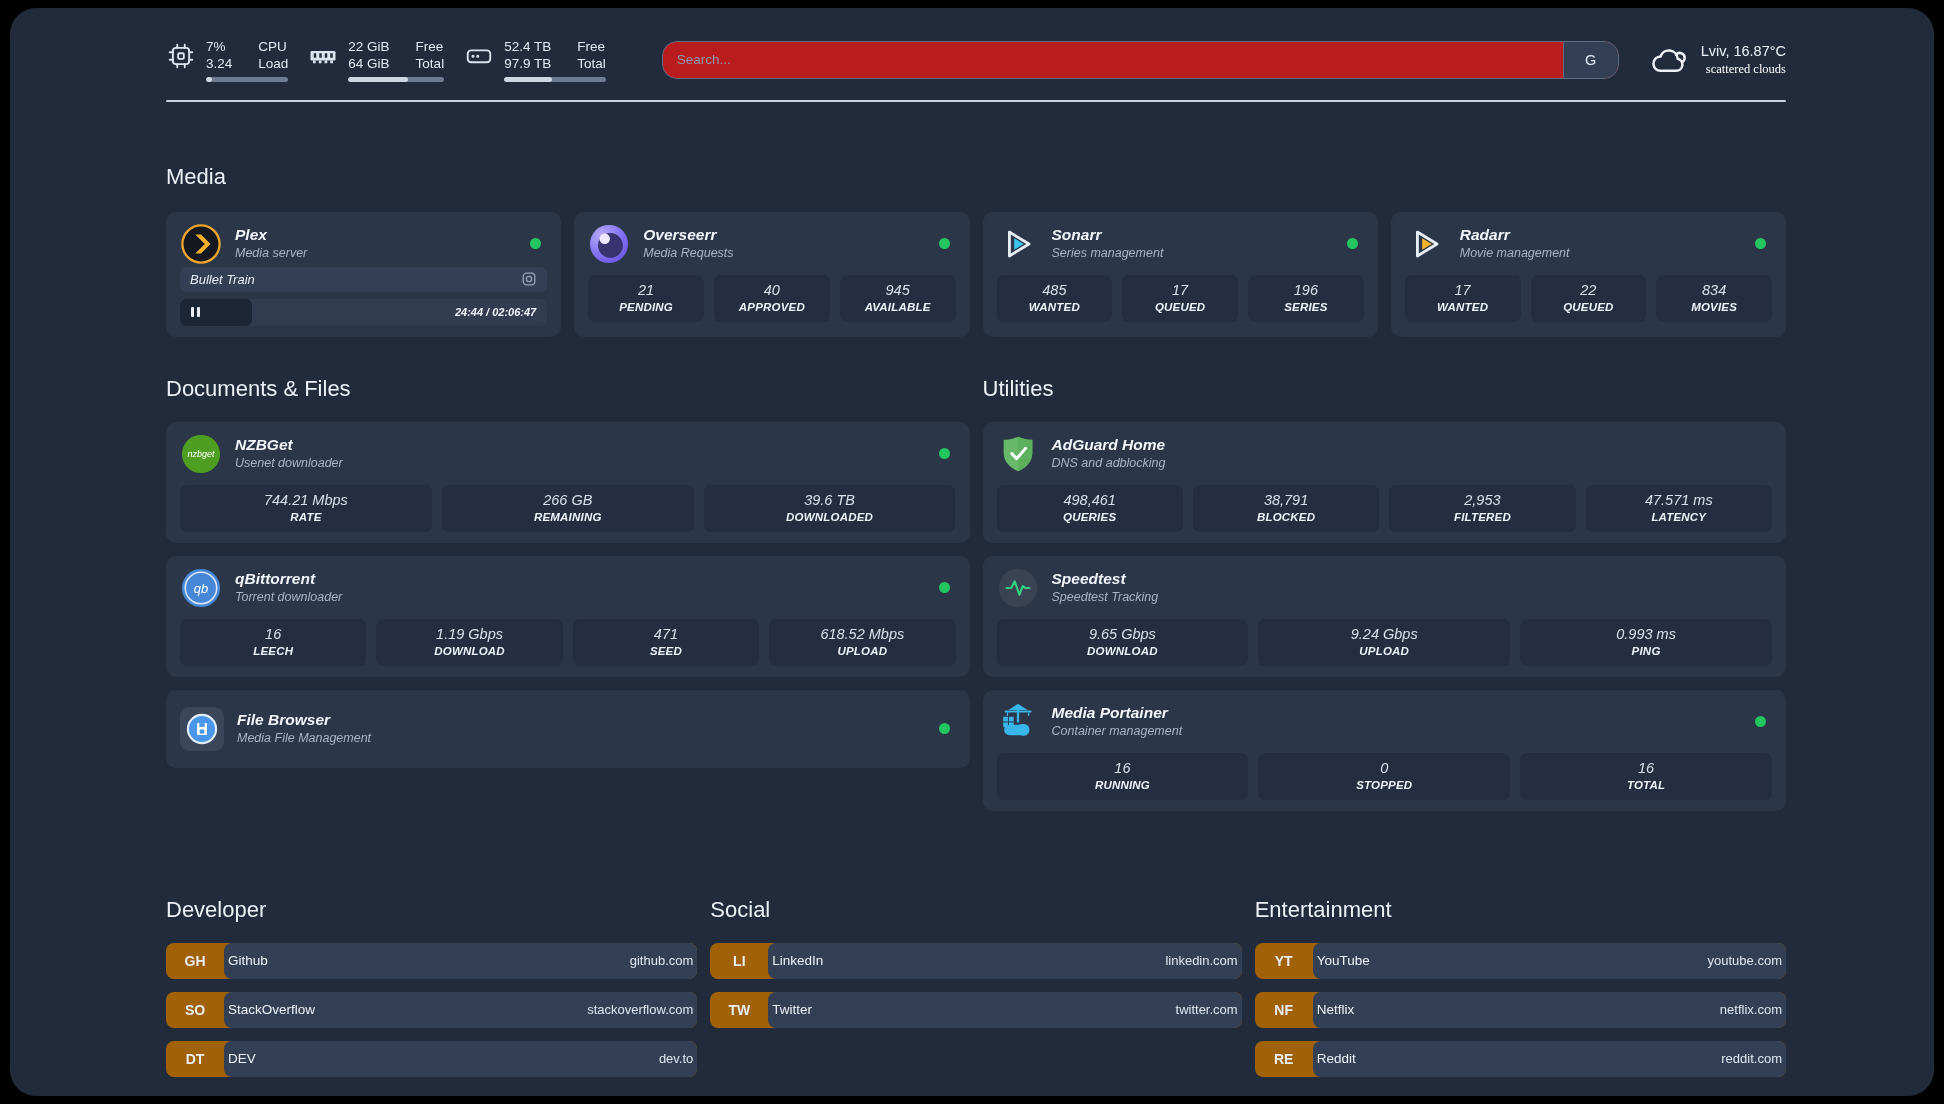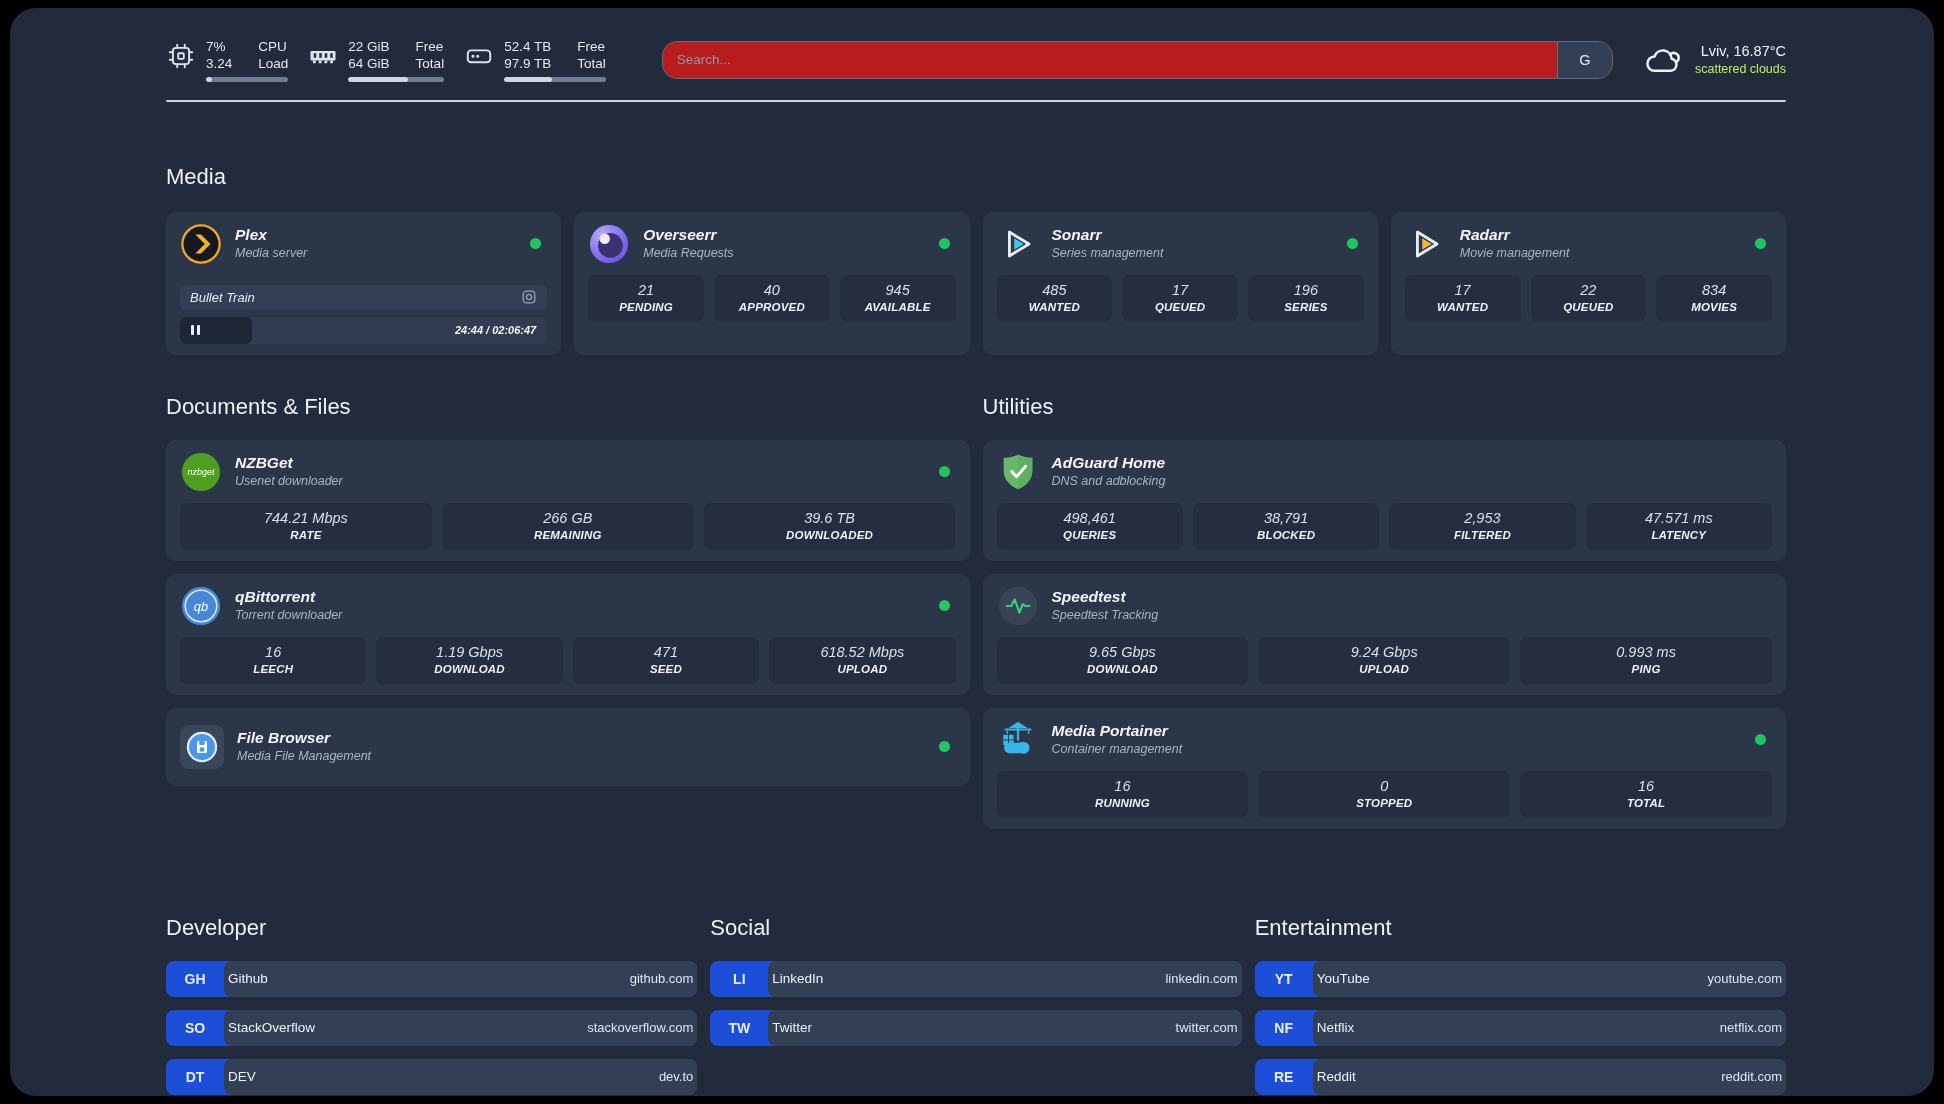--- a/index.html
+++ b/index.html
@@ -21,21 +21,21 @@
   .search{flex:1;display:flex;align-items:stretch;height:36px;border:1px solid #5f6c83;border-radius:15px;
     background:#b91c1c;margin:0 30px 0 36px;overflow:hidden;}
   .search input{flex:1;background:transparent;border:0;outline:0;color:#dfe6f0;font-size:13.5px;padding:0 14px;font-family:inherit;}
   .search input::placeholder{color:#8d99ae;}
   .search .g-btn{width:54px;display:flex;align-items:center;justify-content:center;background:#333f54;
     border-left:1px solid #5f6c83;font-size:14.5px;color:#e3e9f2;cursor:pointer;}
 
   .weather{display:flex;align-items:center;gap:12px;text-align:right;}
   .weather .wicon{width:40px;height:40px;}
   .weather-loc{font-size:14.5px;color:#eef2f8;line-height:19px;}
-  .weather-cond{font-size:12.5px;color:#bef264;line-height:16px;}
+  .weather-cond{font-size:12.5px;color:#ffffff;line-height:16px;font-family:Liberation Serif, serif;}
 
   .divider{height:2px;background:#cdd4e0;border-radius:1px;margin-top:18px;}
 
   
   .section-title{font-size:22px;font-weight:500;color:#edf1f7;line-height:30px;}
   .title-media{margin:60px 0 20px;}
   .media-grid{display:grid;grid-template-columns:repeat(4,1fr);gap:13px;}
   .two-col{display:grid;grid-template-columns:1fr 1fr;gap:13px;align-items:start;}
   .col{display:flex;flex-direction:column;gap:13px;}
   .col > .section-title{margin:37px 0 5px;}
@@ -54,33 +54,33 @@
   .app-name{font-size:15.5px;font-weight:600;color:#f2f5fa;line-height:20px;}
   .app-desc{font-size:12.5px;color:#a9b4c7;line-height:17px;}
   .dot{width:11px;height:11px;border-radius:50%;background:#22c55e;margin-right:6px;flex:0 0 auto;}
 
   .stats{display:flex;gap:10px;margin-top:10px;}
   .stat{flex:1;background:#242e40;border-radius:7px;text-align:center;padding:6px 4px 7px;}
   .stat-value{font-size:14.5px;color:#d9e0eb;line-height:19px;}
   .stat-label{font-size:11.5px;font-weight:700;color:#eef2f8;line-height:15px;letter-spacing:.2px;}
 
   
-  .np-row{margin-top:20px;background:#333f55;border-radius:6px;height:25px;display:flex;align-items:center;
+  .np-row{margin-top:2px;background:#333f55;border-radius:6px;height:25px;display:flex;align-items:center;
     justify-content:space-between;padding:0 10px;font-size:13px;color:#e8edf5;}
   .np-progress{margin-top:7px;background:#313c51;border-radius:6px;height:27px;position:relative;
     display:flex;align-items:center;overflow:hidden;}
   .np-fill{position:absolute;left:0;top:0;bottom:0;background:#1d2636;border-radius:6px;
     display:flex;align-items:center;padding-left:11px;box-sizing:border-box;}
   .pause{display:flex;gap:3px;}
   .pause i{width:3px;height:10px;background:#e8edf5;border-radius:1px;}
   .np-time{margin-left:auto;padding-right:11px;font-size:11px;font-weight:600;color:#f0f4fa;position:relative;z-index:1;}
 
   
   .links{display:flex;flex-direction:column;gap:13px;}
-  .link-row{display:flex;height:36px;border-radius:8px;background:#1d4ed8;cursor:pointer;}
+  .link-row{display:flex;height:36px;border-radius:8px;background:#a16207;cursor:pointer;}
   .link-abbr{width:58px;display:flex;align-items:center;justify-content:center;font-size:14px;font-weight:600;color:#e8edf5;}
   .link-bar{flex:1;background:#333f55;border-radius:8px;display:flex;align-items:center;padding:0 4px;}
   .link-name{font-size:13.5px;color:#eef2f8;}
   .link-url{margin-left:auto;font-size:13px;color:#dfe6f0;}
 </style>
 </head>
 <body>
 
 <div class="dashboard">
 

